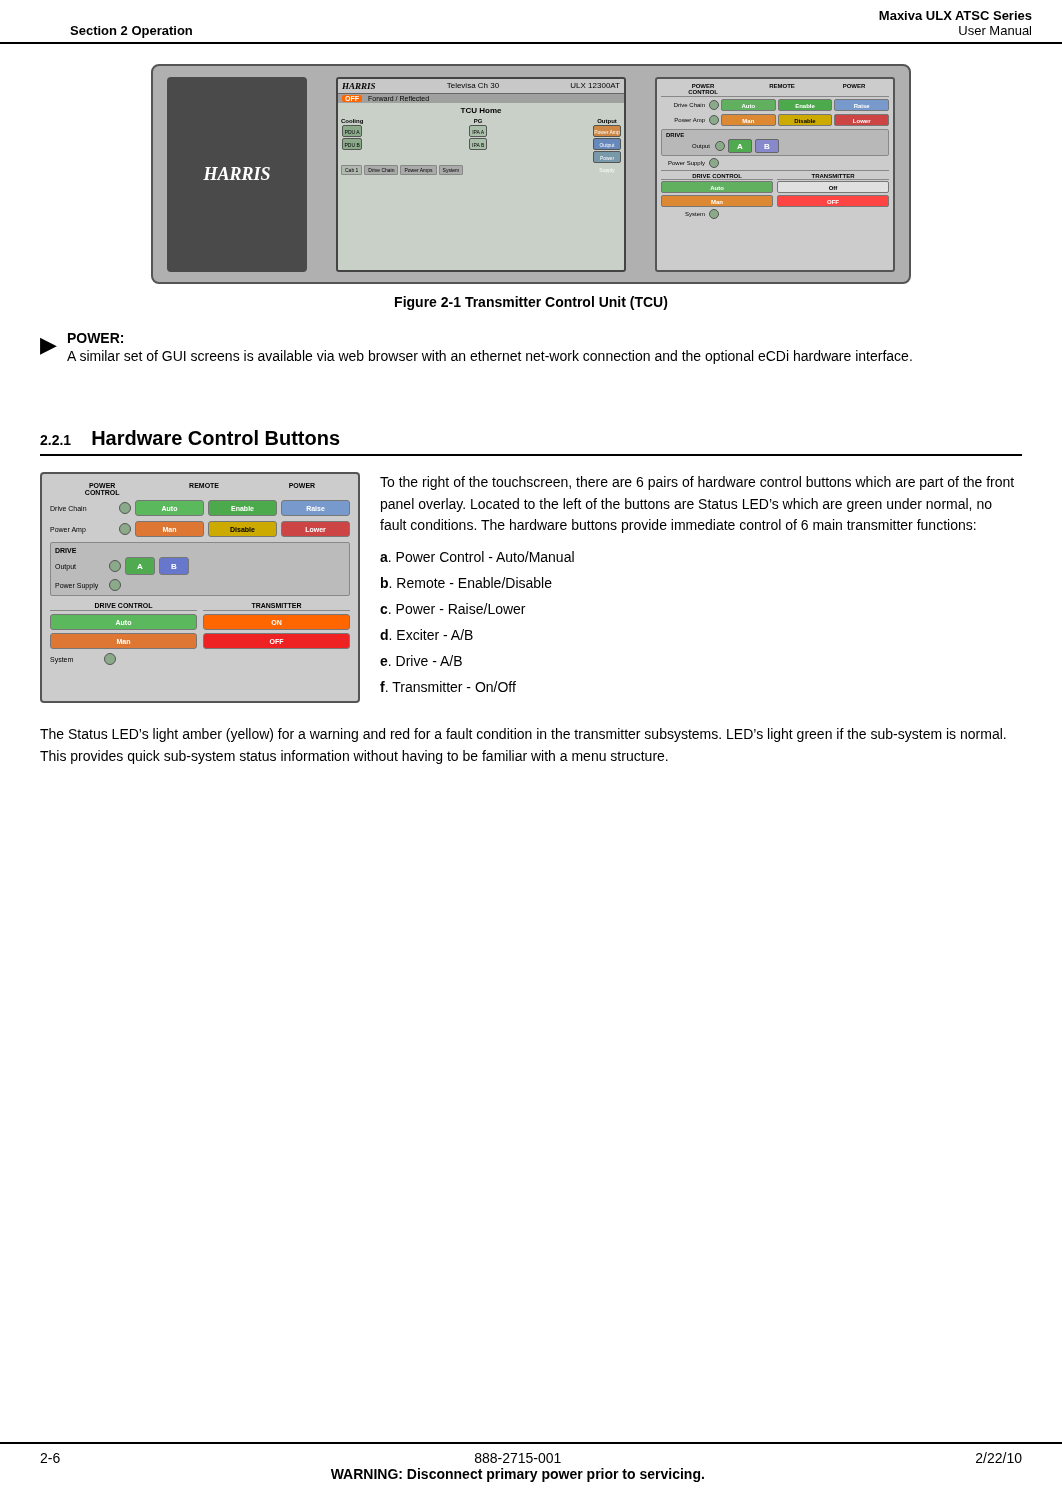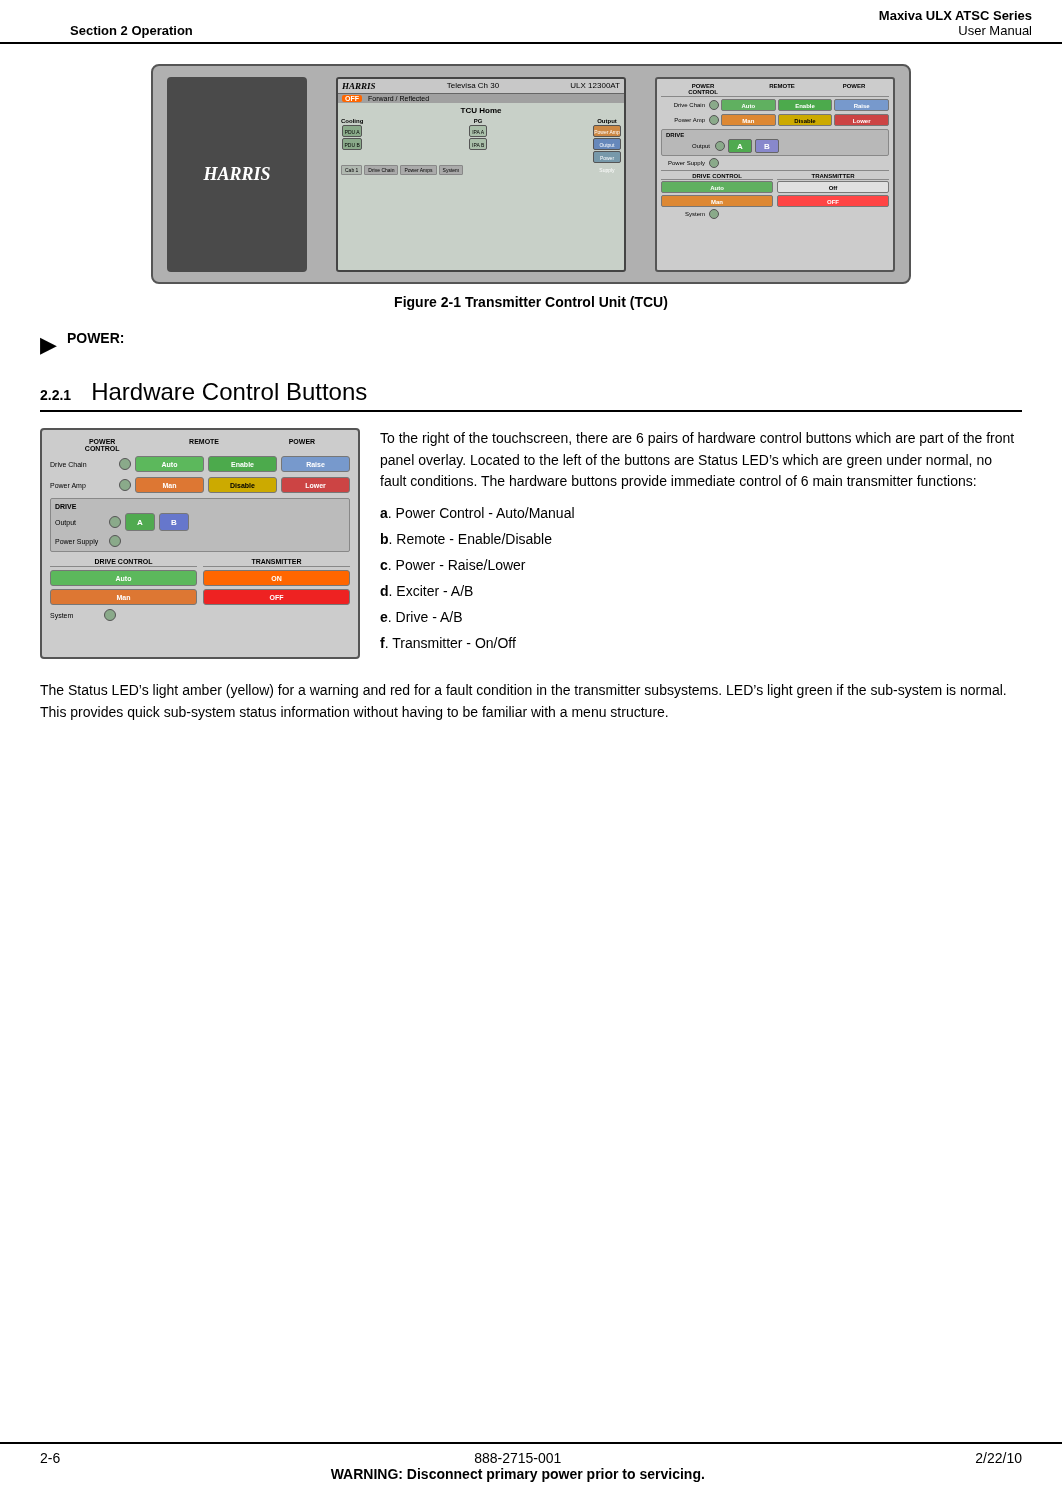--- a/index.html
+++ b/index.html
@@ -170,22 +170,23 @@
       align-items: baseline;
       gap: 20px;
       border-bottom: 2px solid #000;
       padding-bottom: 4px;
     }
     .section-number {
       font-size: 14px;
       font-weight: bold;
     }
     .section-title-text {
-      font-size: 24px;
-      font-weight: normal;
+      font-size: 20px;
+      font-weight: bold;
+      margin-top: 40px;
     }
 
     
     .two-col {
       display: flex;
       gap: 20px;
       margin: 16px 0;
     }
 
     
@@ -463,20 +464,21 @@
       </div>
     </div>
 
     <div class="figure-caption">Figure 2-1  Transmitter Control Unit (TCU)</div>
   </div>
 
   <div class="note-box">
     <div class="note-icon">▶</div>
     <div class="note-text">
       <span class="note-label">POWER:</span>
+      <p>A similar set of GUI screens is available via web browser with an ethernet net-work connection and the optional eCDi hardware interface.</p>
     </div>
   </div>
 
   <div class="section-heading">
     <div class="section-number-title">
       <span class="section-number">2.2.1</span>
       <span class="section-title-text">Hardware Control Buttons</span>
     </div>
   </div>
 

